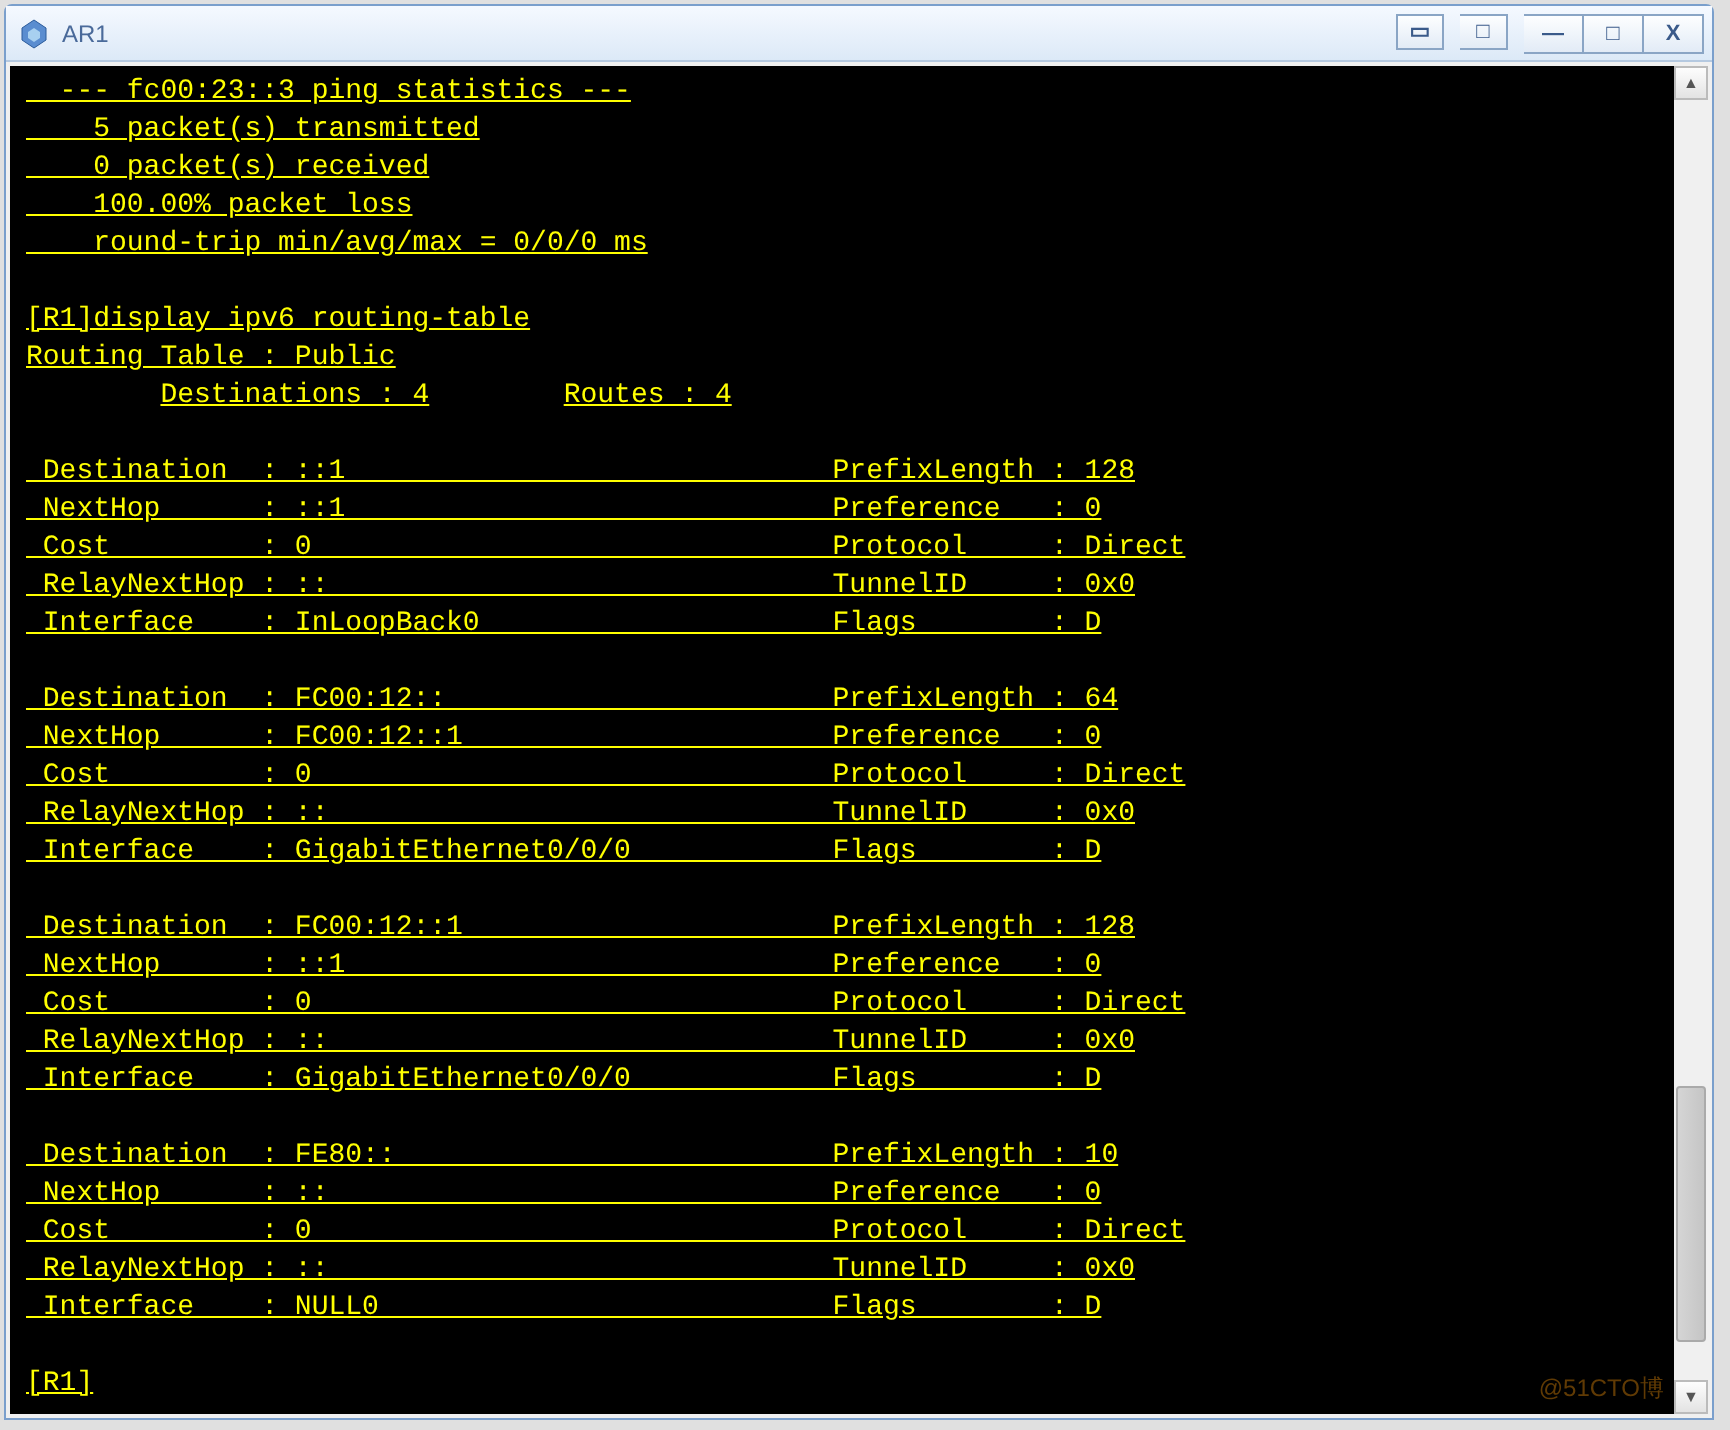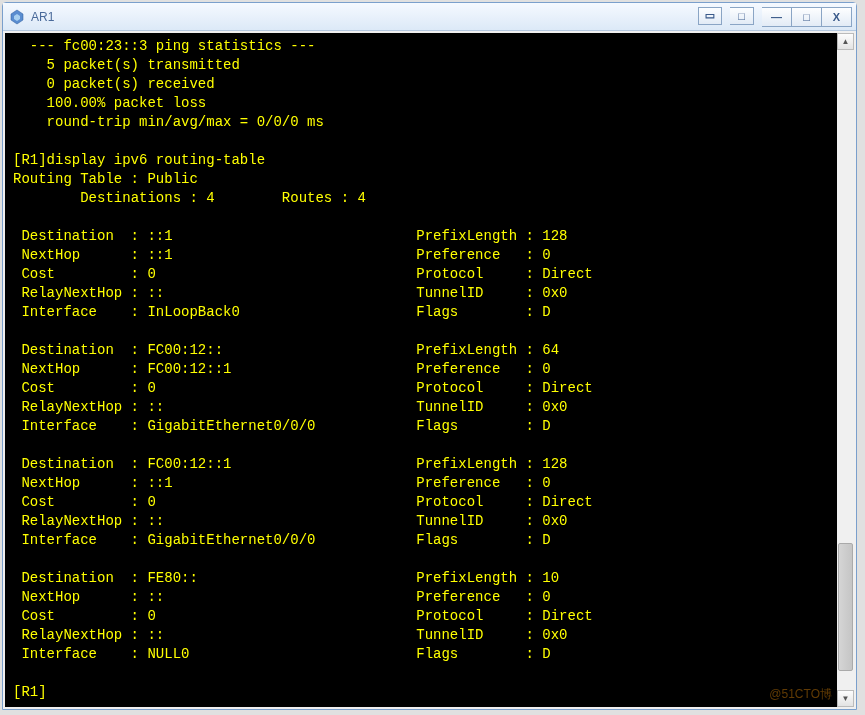--- a/index.html
+++ b/index.html
@@ -79,20 +79,21 @@
     .terminal {
       flex: 1;
       background: #000;
       color: #ffff00;
       font-family: 'Courier New', Consolas, monospace;
       font-size: 14px;
       line-height: 19px;
       padding: 4px 8px;
       white-space: pre;
       overflow: hidden;
+      text-decoration: underline;
     }
     .scrollbar {
       width: 17px;
       background: #efefef;
       position: relative;
     }
     .scroll-btn {
       width: 17px;
       height: 17px;
       background: linear-gradient(to bottom, #fdfdfd, #e3e3e3);

